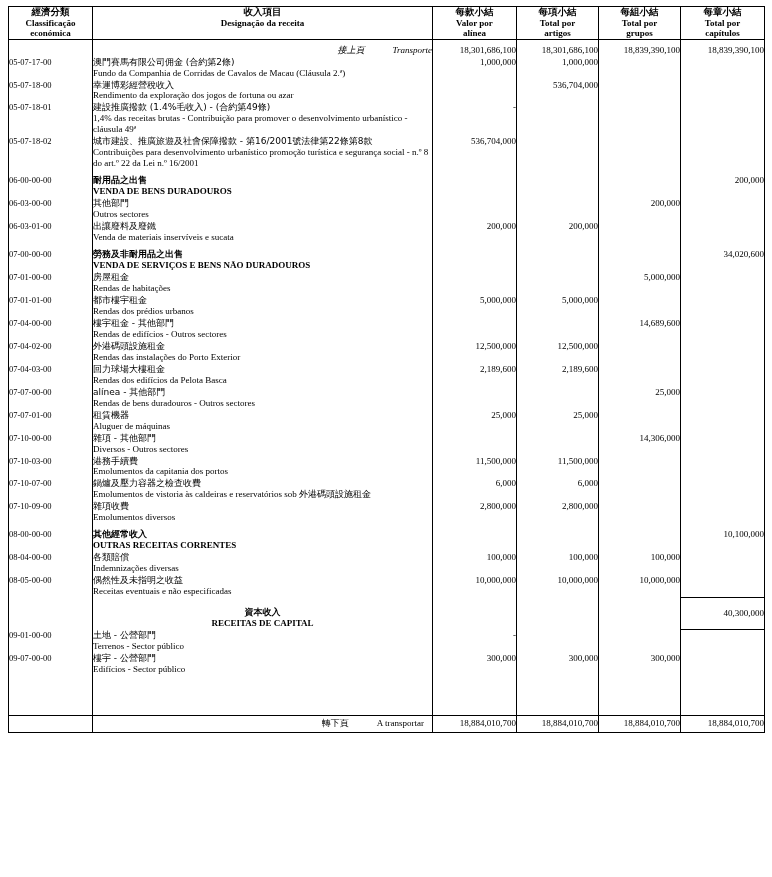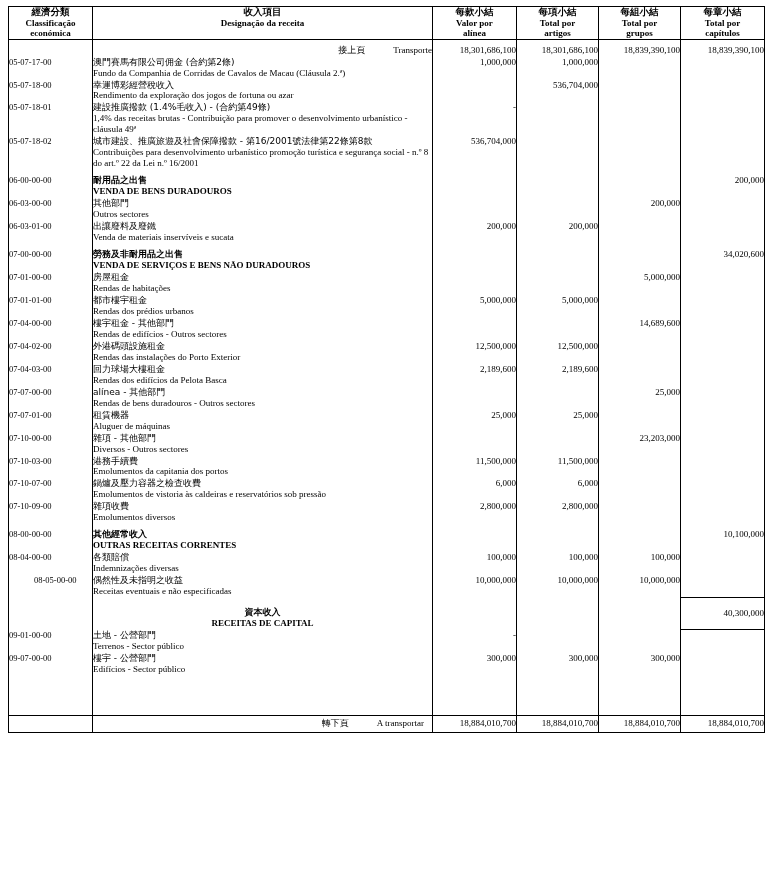--- a/index.html
+++ b/index.html
@@ -74,21 +74,21 @@
           <span class="cn">每章小結</span>
           <span class="pt">Total por</span>
           <span class="pt">capítulos</span>
         </th>
       </tr>
     </thead>
     <tbody>
 
       <tr>
         <td class="code" style="border-bottom:none;"></td>
-        <td class="desc transport" style="border-bottom:none;padding-top:5px;">
+        <td class="desc transport" style="border-bottom:none;padding-top:5px;font-style:italic;">
           <span class="cn tsp-cn">接上頁</span><span class="pt">Transporte</span>
         </td>
         <td class="num" style="border-bottom:none;padding-top:5px;">18,301,686,100</td>
         <td class="num" style="border-bottom:none;padding-top:5px;">18,301,686,100</td>
         <td class="num" style="border-bottom:none;padding-top:5px;">18,839,390,100</td>
         <td class="num" style="border-bottom:none;padding-top:5px;">18,839,390,100</td>
       </tr>
 
       <tr>
           <td class="code" style="border-top: none; border-bottom: none; padding-top: 1px;">05-07-17-00</td>
@@ -256,39 +256,39 @@
           <td class="num" style="border-top: none; border-bottom: none; padding-top: 1px;"></td>
         </tr>
         <tr>
           <td class="code" style="border-top: none; border-bottom: none; padding-top: 1px;">07-10-00-00</td>
           <td class="desc ind1" style="border-top: none; border-bottom: none; padding-top: 1px;">
             <div class="cn">雜項 - 其他部門</div>
             <div class="pt">Diversos - Outros sectores</div>
           </td>
           <td class="num" style="border-top: none; border-bottom: none; padding-top: 1px;"></td>
           <td class="num" style="border-top: none; border-bottom: none; padding-top: 1px;"></td>
-          <td class="num" style="border-top: none; border-bottom: none; padding-top: 1px;">23,203,000</td>
+          <td class="num" style="border-top: none; border-bottom: none; padding-top: 1px;">14,306,000</td>
           <td class="num" style="border-top: none; border-bottom: none; padding-top: 1px;"></td>
         </tr>
         <tr>
           <td class="code" style="border-top: none; border-bottom: none; padding-top: 1px;">07-10-03-00</td>
           <td class="desc ind2" style="border-top: none; border-bottom: none; padding-top: 1px;">
             <div class="cn">港務手續費</div>
             <div class="pt">Emolumentos da capitania dos portos</div>
           </td>
           <td class="num" style="border-top: none; border-bottom: none; padding-top: 1px;">11,500,000</td>
           <td class="num" style="border-top: none; border-bottom: none; padding-top: 1px;">11,500,000</td>
           <td class="num" style="border-top: none; border-bottom: none; padding-top: 1px;"></td>
           <td class="num" style="border-top: none; border-bottom: none; padding-top: 1px;"></td>
         </tr>
         <tr>
           <td class="code" style="border-top: none; border-bottom: none; padding-top: 1px;">07-10-07-00</td>
           <td class="desc ind2" style="border-top: none; border-bottom: none; padding-top: 1px;">
             <div class="cn">鍋爐及壓力容器之檢查收費</div>
-            <div class="pt">Emolumentos de vistoria às caldeiras e reservatórios sob pressão</div>
+            <div class="pt">Emolumentos de vistoria às caldeiras e reservatórios sob 外港碼頭設施租金</div>
           </td>
           <td class="num" style="border-top: none; border-bottom: none; padding-top: 1px;">6,000</td>
           <td class="num" style="border-top: none; border-bottom: none; padding-top: 1px;">6,000</td>
           <td class="num" style="border-top: none; border-bottom: none; padding-top: 1px;"></td>
           <td class="num" style="border-top: none; border-bottom: none; padding-top: 1px;"></td>
         </tr>
         <tr>
           <td class="code" style="border-top: none; border-bottom: none; padding-top: 1px;">07-10-09-00</td>
           <td class="desc ind2" style="border-top: none; border-bottom: none; padding-top: 1px;">
             <div class="cn">雜項收費</div>
@@ -315,21 +315,21 @@
           <td class="desc ind1" style="border-top: none; border-bottom: none; padding-top: 1px;">
             <div class="cn">各類賠償</div>
             <div class="pt">Indemnizações diversas</div>
           </td>
           <td class="num" style="border-top: none; border-bottom: none; padding-top: 1px;">100,000</td>
           <td class="num" style="border-top: none; border-bottom: none; padding-top: 1px;">100,000</td>
           <td class="num" style="border-top: none; border-bottom: none; padding-top: 1px;">100,000</td>
           <td class="num" style="border-top: none; border-bottom: none; padding-top: 1px;"></td>
         </tr>
         <tr>
-          <td class="code" style="border-top: none; border-bottom: none; padding-top: 1px; padding-left: 25px;">08-05-00-00</td>
+          <td class="code" style="border-top: none; border-bottom: none; padding-top: 1px;">08-05-00-00</td>
           <td class="desc ind1" style="border-top: none; border-bottom: none; padding-top: 1px;">
             <div class="cn">偶然性及未指明之收益</div>
             <div class="pt">Receitas eventuais e não especificadas</div>
           </td>
           <td class="num" style="border-top: none; border-bottom: none; padding-top: 1px;">10,000,000</td>
           <td class="num" style="border-top: none; border-bottom: none; padding-top: 1px;">10,000,000</td>
           <td class="num" style="border-top: none; border-bottom: none; padding-top: 1px;">10,000,000</td>
           <td class="num" style="border-top: none; border-bottom: none; padding-top: 1px;"></td>
         </tr>
         <tr>

